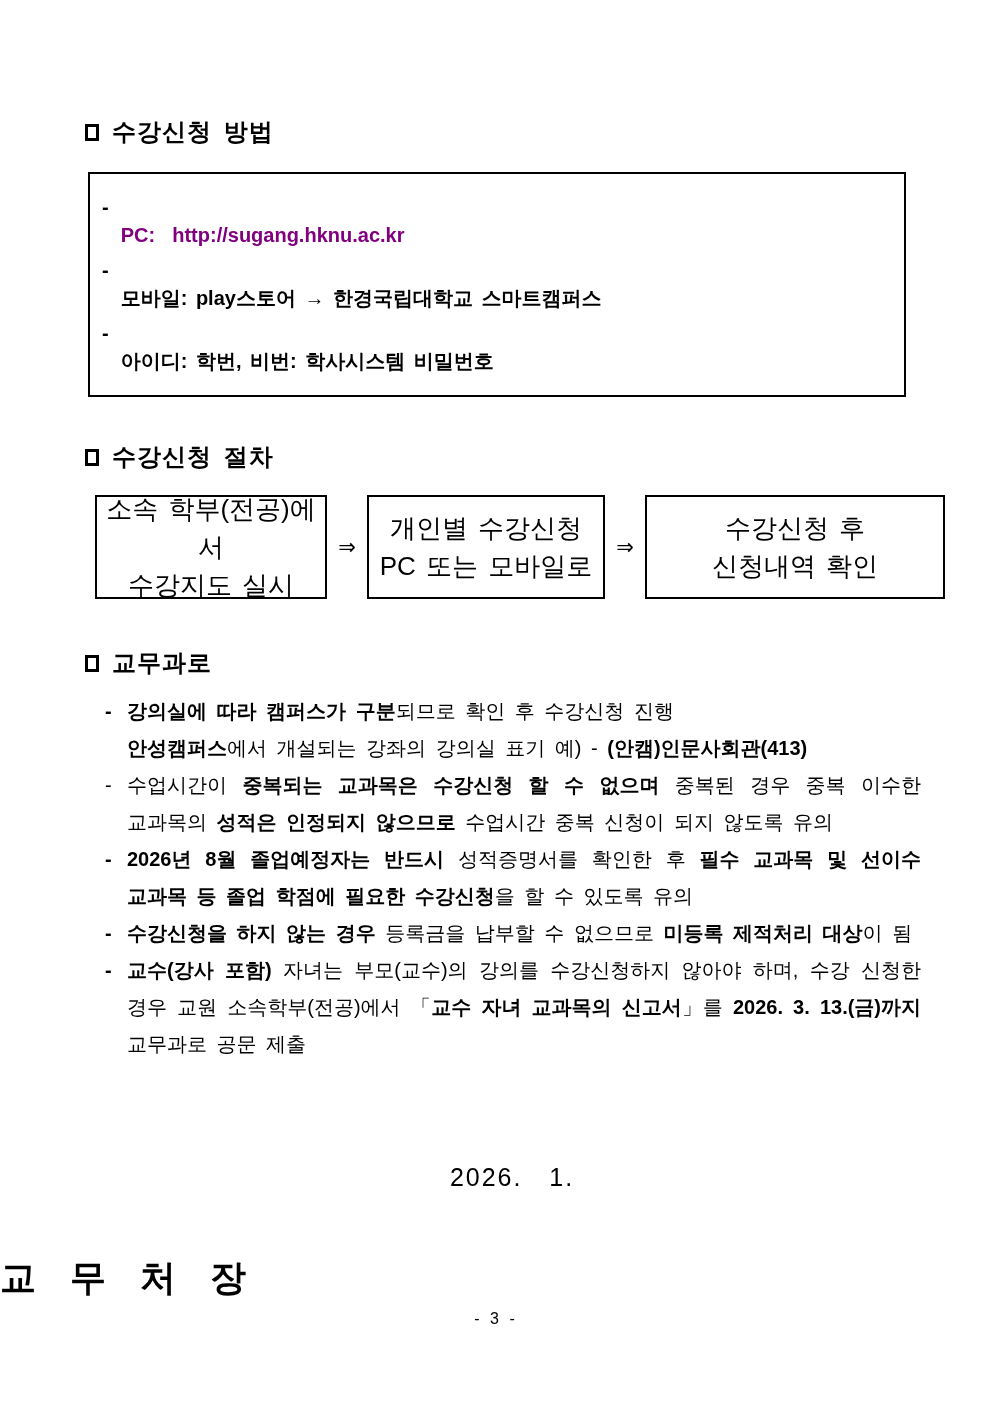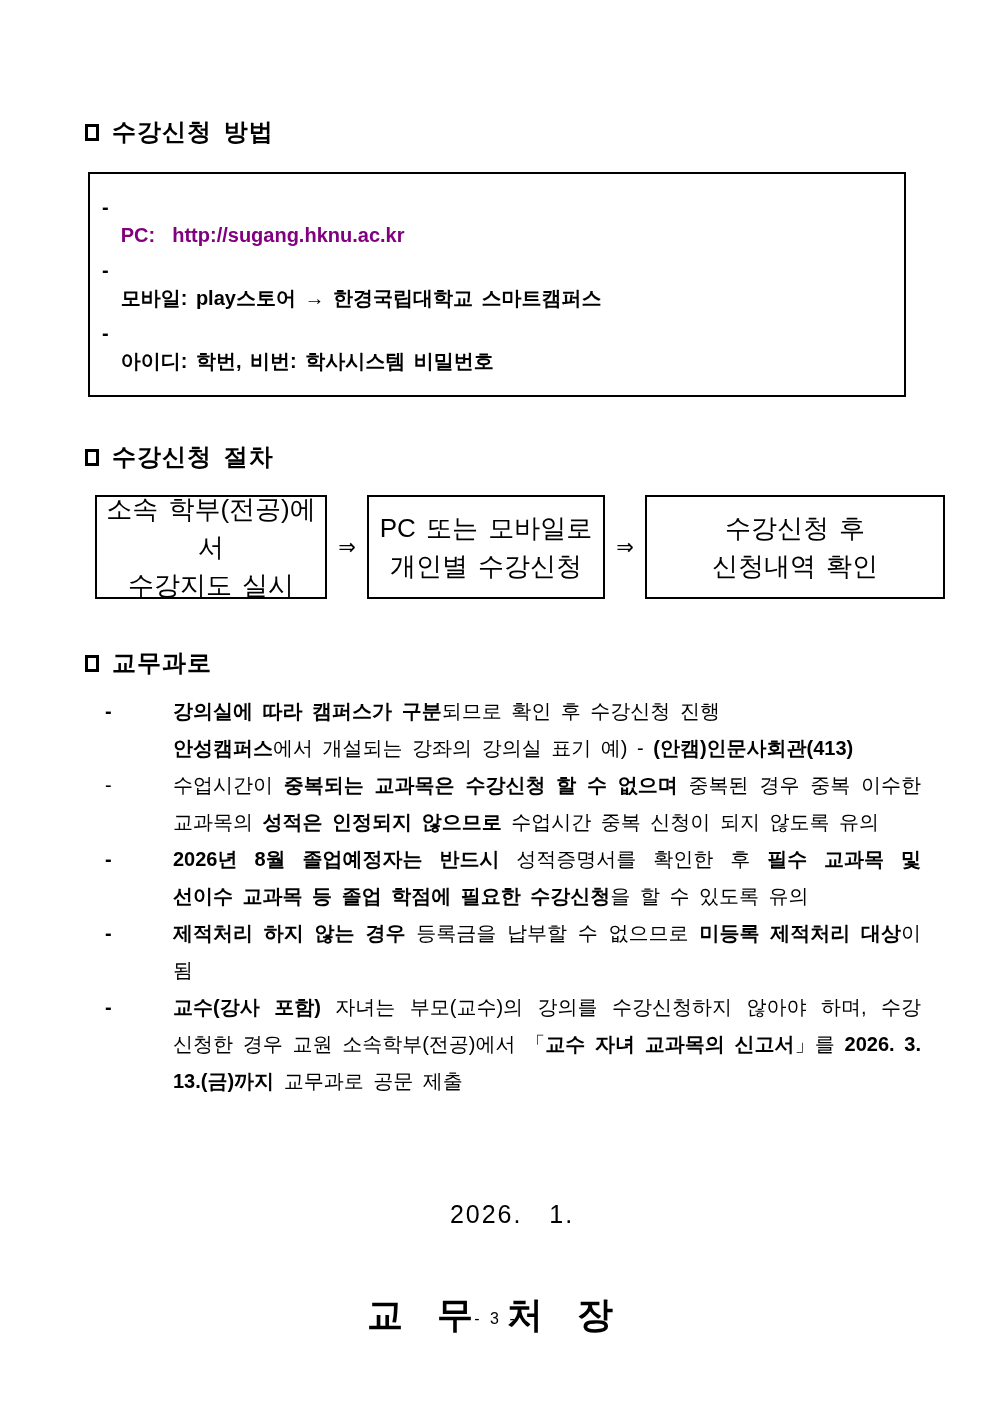--- a/index.html
+++ b/index.html
@@ -89,35 +89,33 @@
     line-height: 37px;
   }
   .note .dash { width: 22px; flex: none; }
   .note .dash.bd { font-weight: 700; }
   .note.indent .dash { visibility: hidden; }
   .note .txt {
     flex: 1;
     text-align: justify;
     word-break: keep-all;
     word-spacing: 4px;
-    margin-left: 46px;
   }
   .note b { font-weight: 700; }
   
   .date {
     margin-top: 100px;
     text-align: center;
     font-size: 25px;
     letter-spacing: 2px;
     white-space: pre;
     padding-left: 32px;
   }
   .signer {
     margin-top: 62px;
-    text-align: center;
     font-size: 36px;
     font-weight: 700;
     letter-spacing: 12px;
     white-space: pre;
   }
   .pagenum {
     position: absolute;
     left: 0;
     right: 0;
     top: 1310px;
@@ -157,22 +155,22 @@
     <span>수강신청 절차</span>
   </div>
 
   <div class="flow">
     <div class="step step1">
       <span>소속 학부(전공)에서</span>
       <span>수강지도 실시</span>
     </div>
     <span class="arrow">⇒</span>
     <div class="step step2">
+      <span>개인별 수강신청</span>
       <span>PC 또는 모바일로</span>
-      <span>개인별 수강신청</span>
     </div>
     <span class="arrow">⇒</span>
     <div class="step step3">
       <span>수강신청 후</span>
       <span>신청내역 확인</span>
     </div>
   </div>
 
   <div class="sec-title" style="margin-top:50px;">
     <span class="bullet"></span>
@@ -197,21 +195,21 @@
       <p class="txt"><span>수업시간이 </span><b>중복되는 교과목은 수강신청 할 수 없으며</b><span> 중복된 경우 중복 이수한 교과목의 </span><b>성적은 인정되지 않으므로</b><span> 수업시간 중복 신청이 되지 않도록 유의</span></p>
     </div>
 
     <div class="note">
       <span class="dash bd">-</span>
       <p class="txt"><b>2026년 8월 졸업예정자는 반드시</b><span> 성적증명서를 확인한 후 </span><b>필수 교과목 및 선이수 교과목 등 졸업 학점에 필요한 수강신청</b><span>을 할 수 있도록 유의</span></p>
     </div>
 
     <div class="note">
       <span class="dash bd">-</span>
-      <p class="txt"><b>제적처리 하지 않는 경우</b><span> 등록금을 납부할 수 없으므로 </span><b>미등록 제적처리 대상</b><span>이 됨</span></p>
+      <p class="txt"><b>수강신청을 하지 않는 경우</b><span> 등록금을 납부할 수 없으므로 </span><b>미등록 제적처리 대상</b><span>이 됨</span></p>
     </div>
 
     <div class="note">
       <span class="dash bd">-</span>
       <p class="txt"><b>교수(강사 포함)</b><span> 자녀는 부모(교수)의 강의를 수강신청하지 않아야 하며, 수강 신청한 경우 교원 소속학부(전공)에서 「</span><b>교수 자녀 교과목의 신고서</b><span>」를 </span><b>2026. 3. 13.(금)까지</b><span> 교무과로 공문 제출</span></p>
     </div>
 
   </div>
 
   <div class="date">2026.   1.</div>

